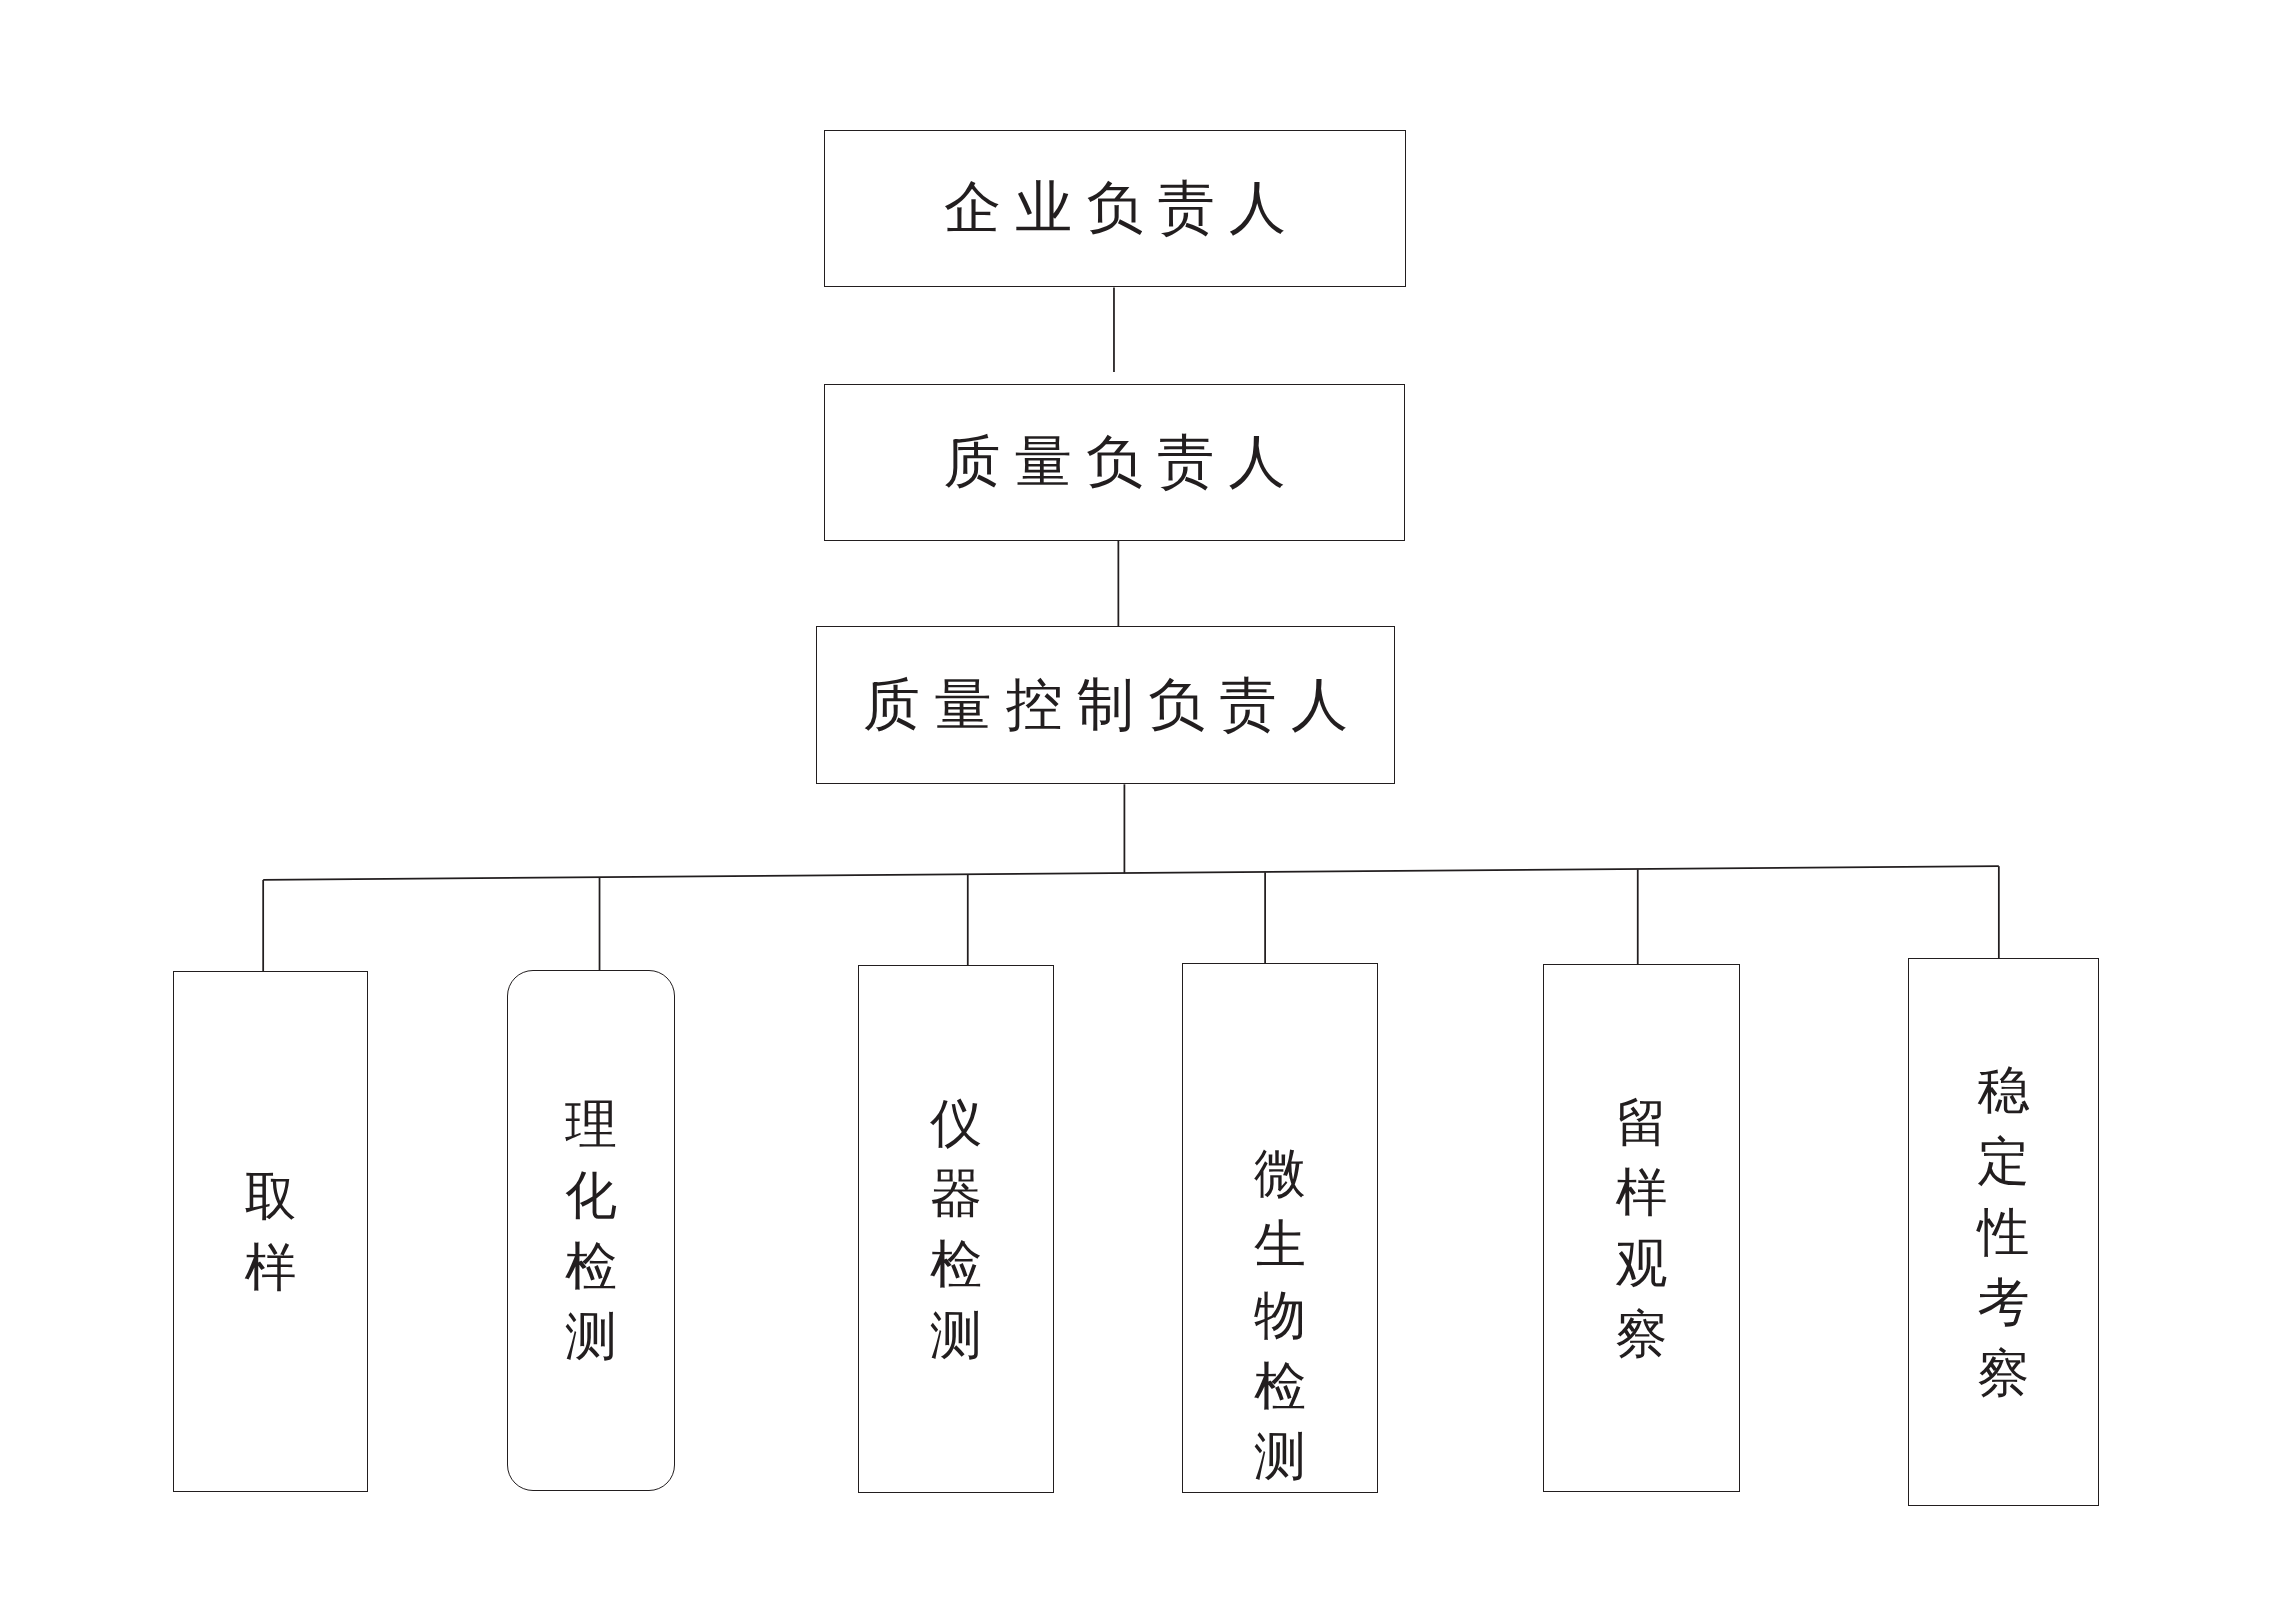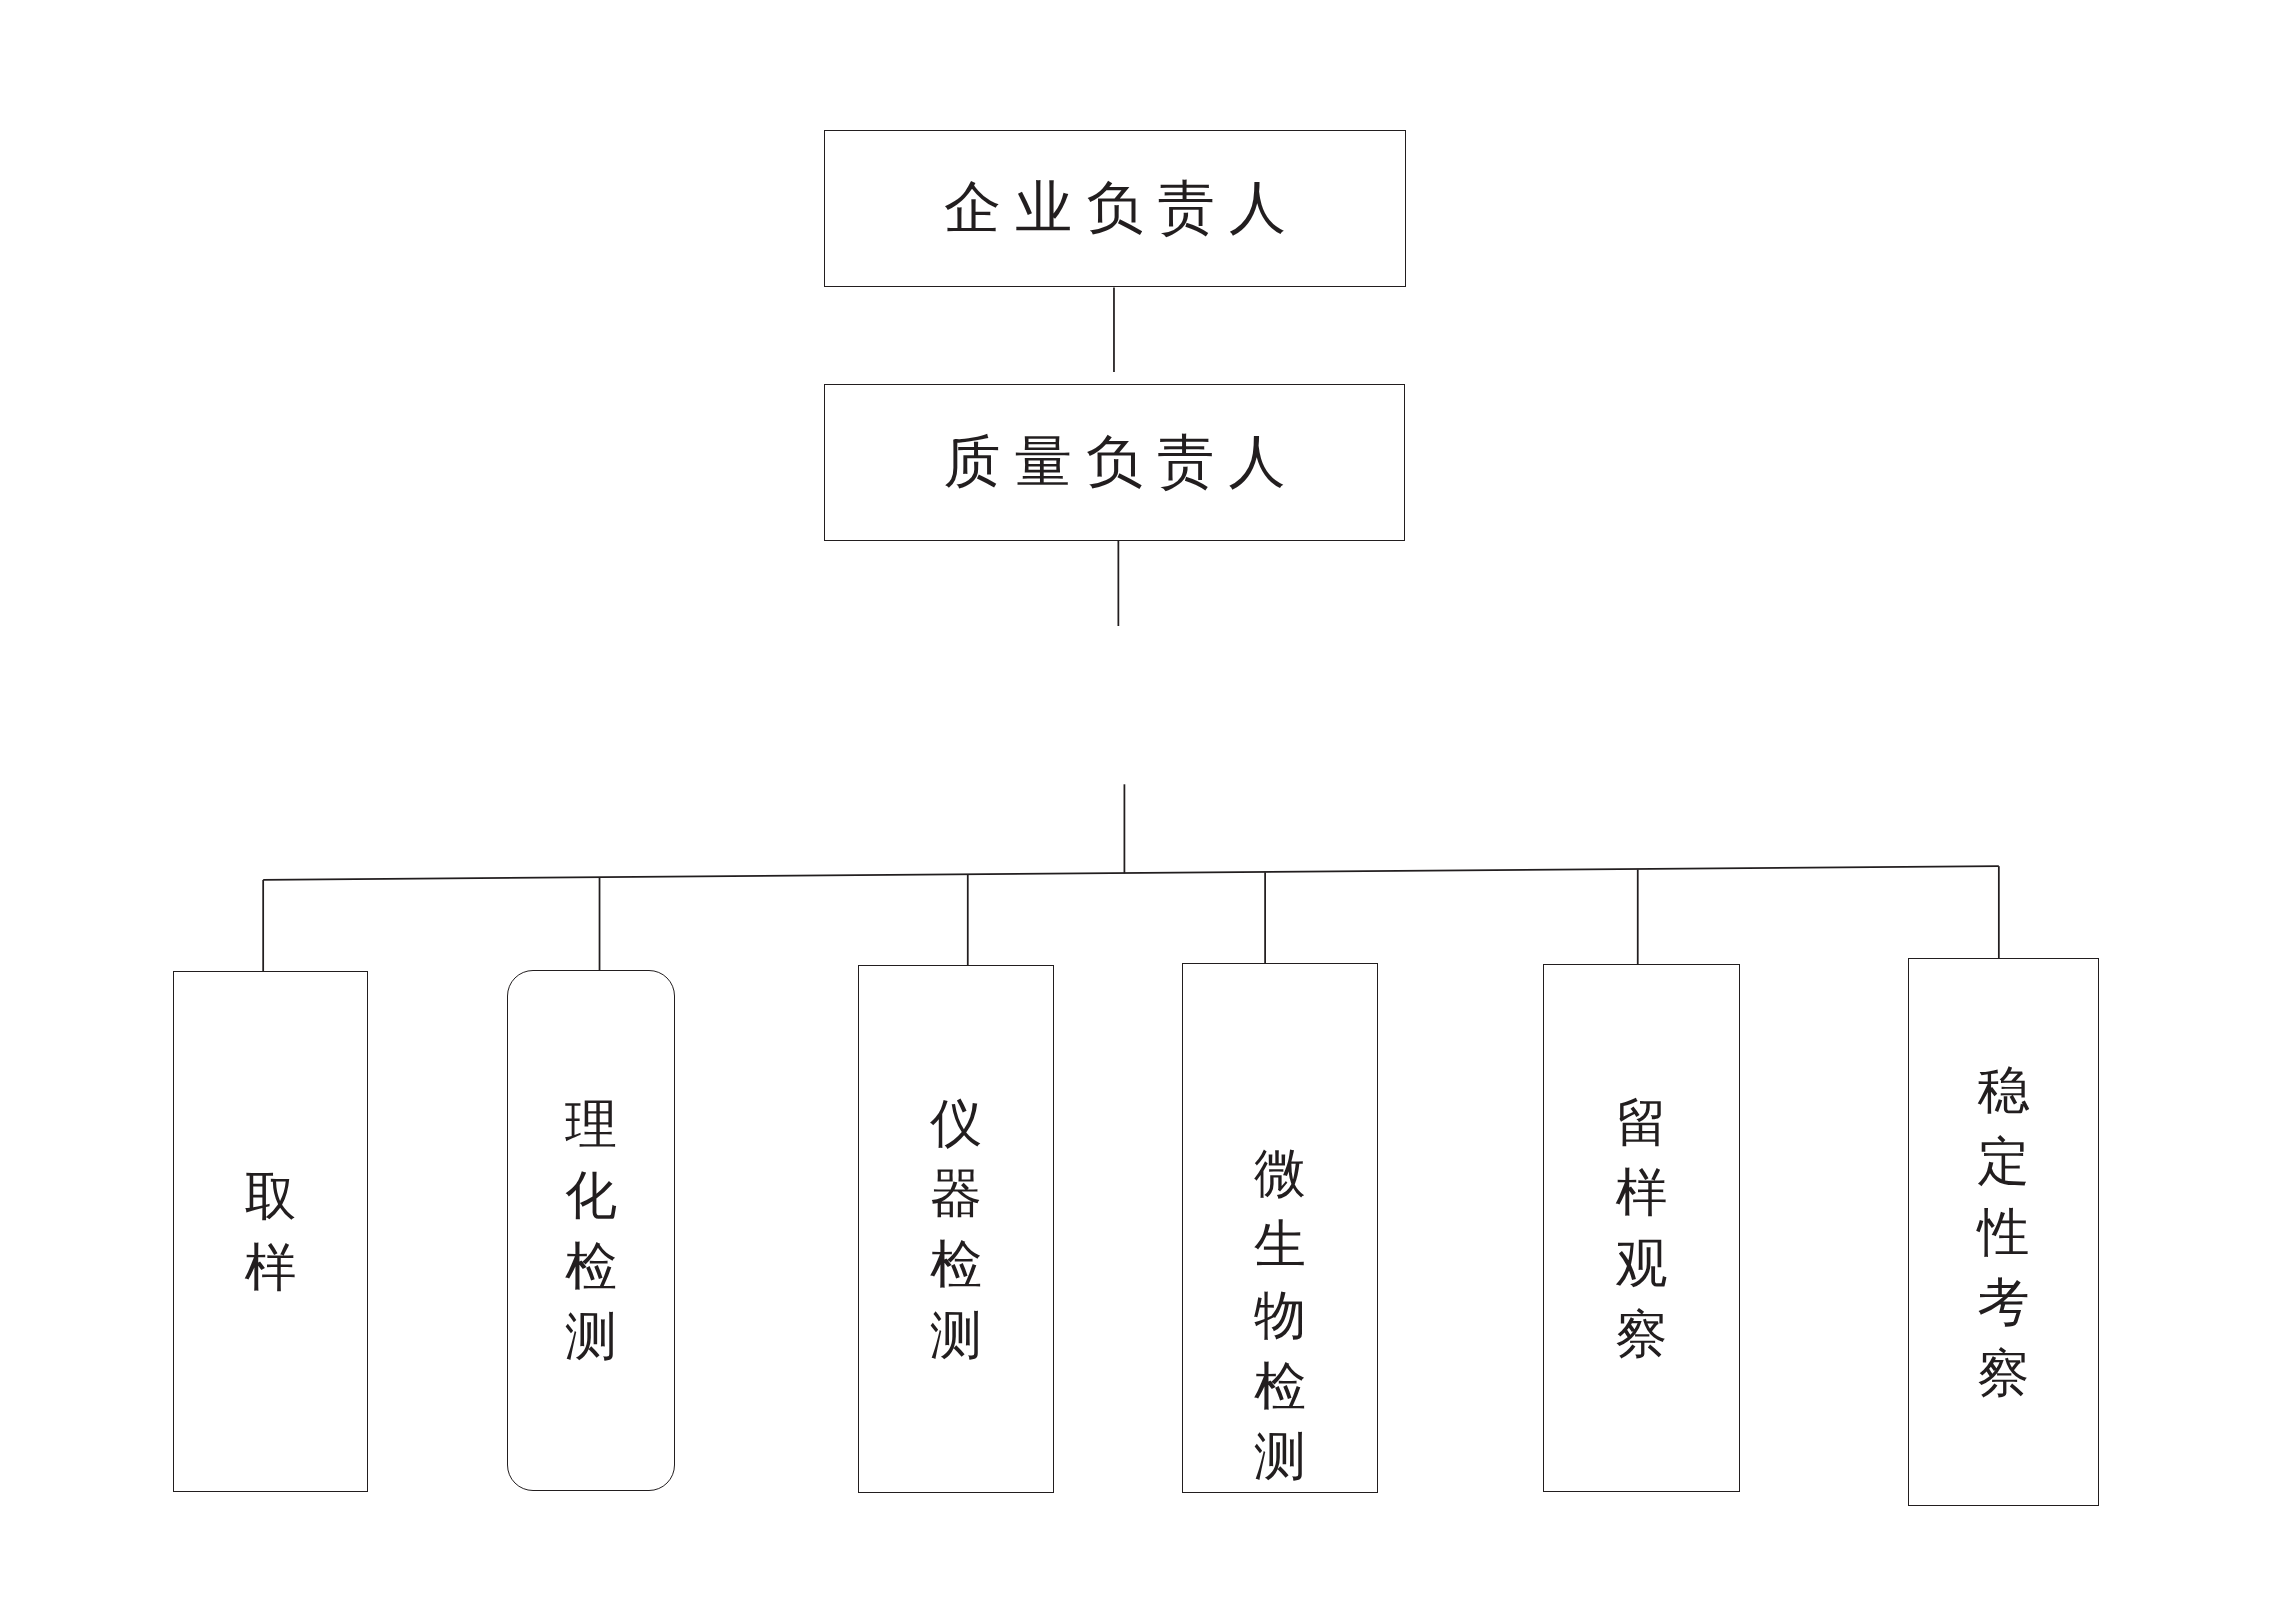--- a/index.html
+++ b/index.html
@@ -84,20 +84,23 @@
   </svg>
 
   <div class="node box-l1">
     <span class="hlabel">企业负责人</span>
   </div>
 
   <div class="node box-l2">
     <span class="hlabel">质量负责人</span>
   </div>
 
+  <div class="node box-l3">
+    <span class="hlabel">质量控制负责人</span>
+  </div>
 
   <div class="node box-d0">
     <div class="vtext">取样</div>
   </div>
 
   <div class="node box-d1">
     <div class="vtext">理化检测</div>
   </div>
 
   <div class="node box-d2">

